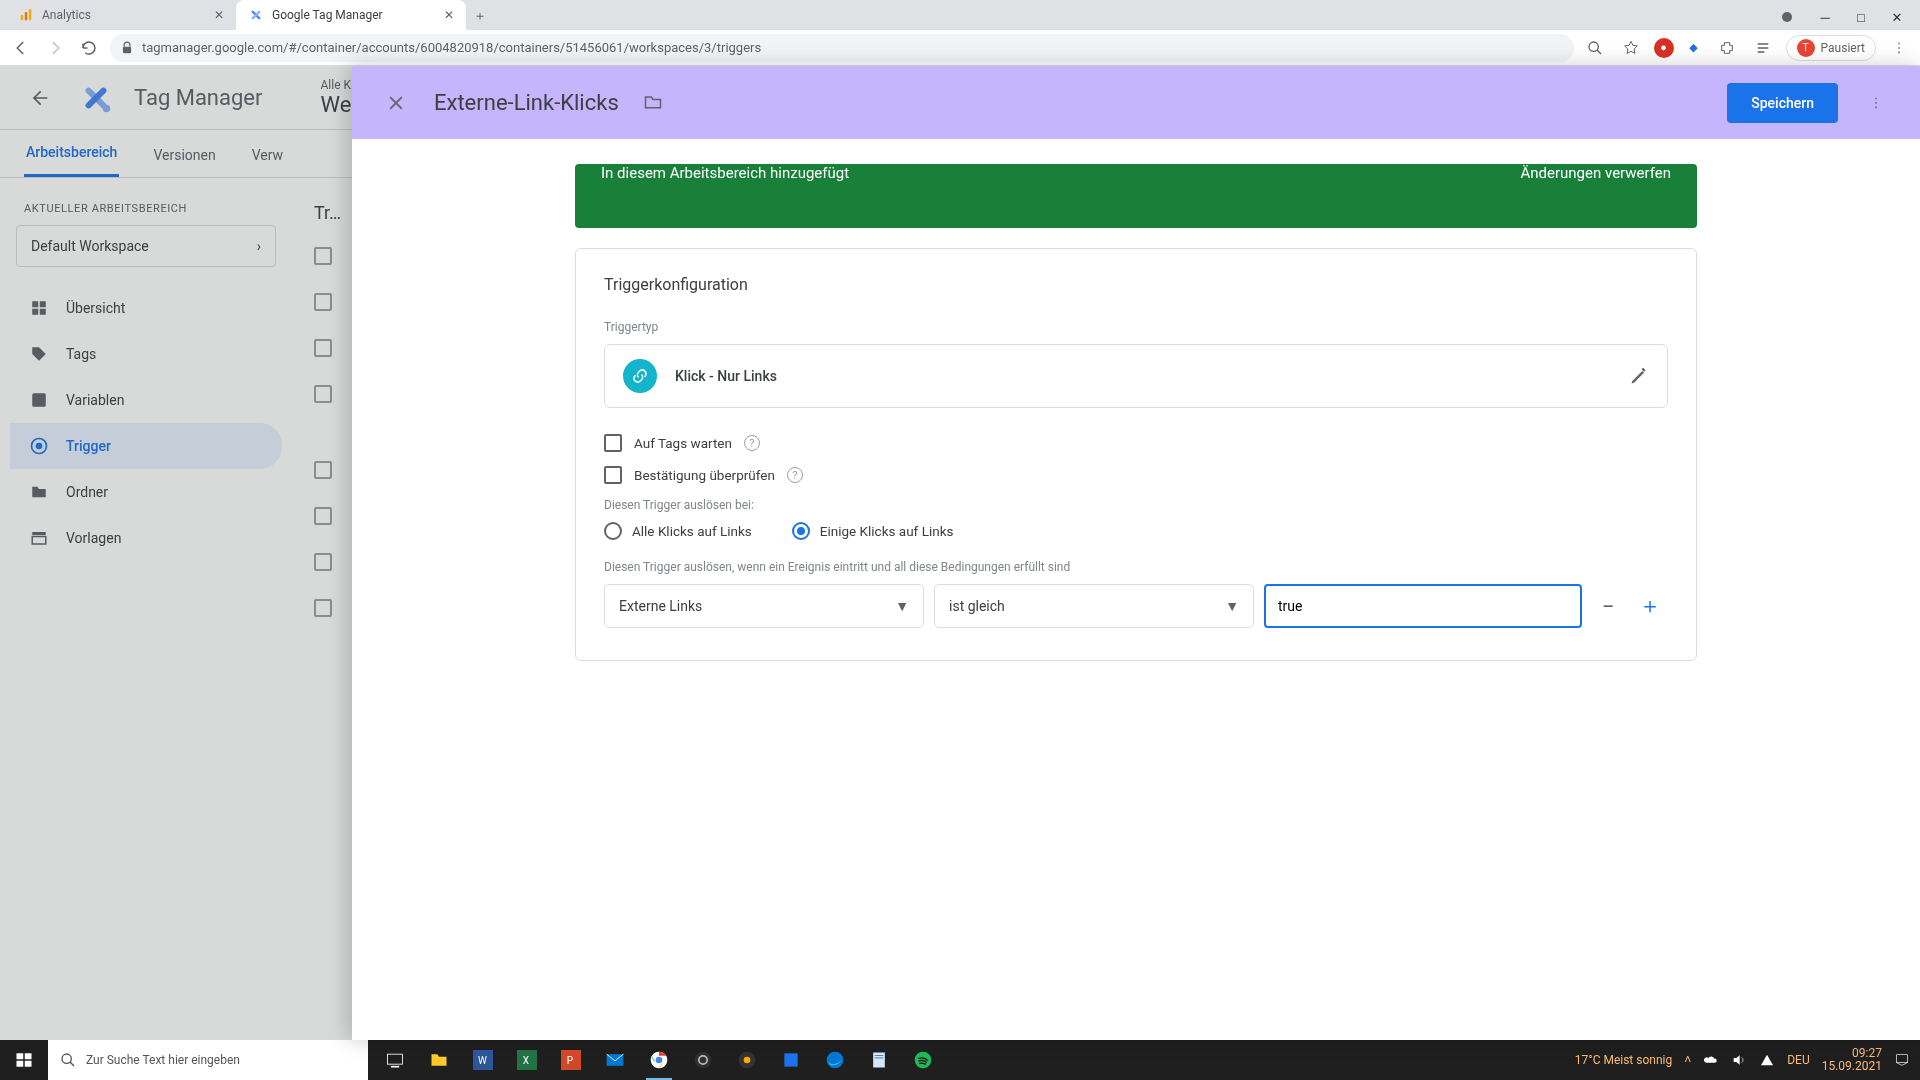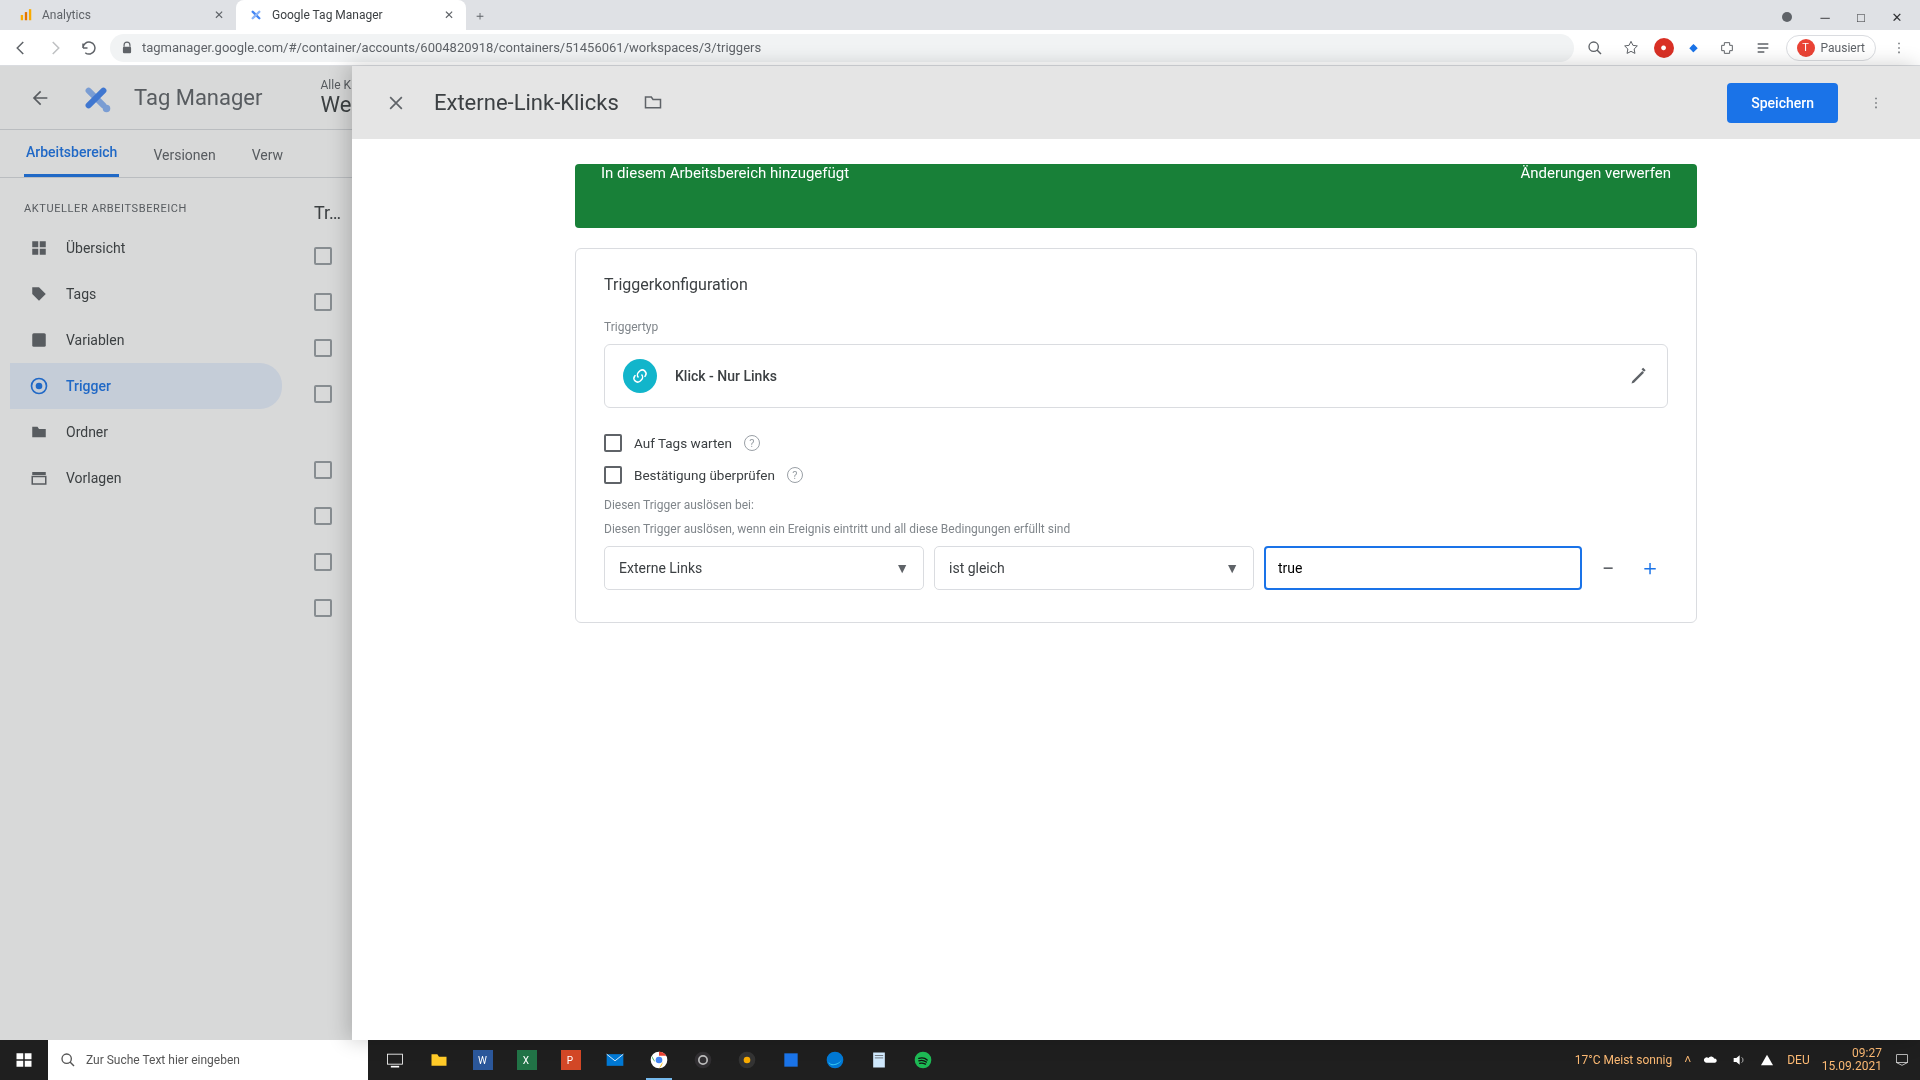--- a/index.html
+++ b/index.html
@@ -56,21 +56,21 @@
 
   .gtm-list { position:absolute; top:126px; left:300px; right:20px; }
   .list-title { font-size:18px; color:#3c4043; padding:10px 14px; }
   .row { height:46px; display:flex; align-items:center; padding:0 14px; }
   .chk { width:18px;height:18px;border:2px solid #9aa0a6;border-radius:2px; }
 
   .back-arrow-btn { width:38px;height:38px;display:flex;align-items:center;justify-content:center;color:#5f6368; }
 
   
   .scrim { position:absolute; inset:0; background:rgba(60,64,67,.2); }
-  .panel { position:absolute; top:0; left:352px; right:0; bottom:0; background:#e5e5e5; box-shadow: -4px 0 20px rgba(0,0,0,.2); display:flex; flex-direction:column; }
+  .panel { position:absolute; top:0; left:352px; right:0; bottom:0; background:#c4b5fd; box-shadow: -4px 0 20px rgba(0,0,0,.2); display:flex; flex-direction:column; }
 
   .panel-top { height:74px; display:flex; align-items:center; padding:0 24px; gap:18px; border-bottom:1px solid #fff; }
   .close-btn { width:40px;height:40px;border-radius:50%;display:flex;align-items:center;justify-content:center;color:#5f6368; }
   .panel-title { font-size:22px; color:#3c4043; }
   .folder-ic { width:22px;height:22px;color:#5f6368; margin-left:6px; }
   .save-btn { margin-left:auto; background:#1a73e8; color:#fff; border:none; border-radius:4px; height:40px; padding:0 24px; font-size:14px; font-weight:500; }
   .kebab { width:40px;height:40px;display:flex;align-items:center;justify-content:center;color:#5f6368; }
 
   .panel-body { flex:1; overflow:auto; background:#fff; display:flex; flex-direction:column; align-items:center; padding-top:24px; }
 
@@ -230,20 +230,24 @@
           <div class="crumb-big">We…</div>
         </div>
       </div>
       <div class="gtm-tabs">
         <div class="gtm-tab active">Arbeitsbereich</div>
         <div class="gtm-tab">Versionen</div>
         <div class="gtm-tab">Verw</div>
       </div>
       <div class="gtm-side">
         <div class="ws-label">AKTUELLER ARBEITSBEREICH</div>
+        <div class="ws-sel">
+          <span>Default Workspace</span>
+          <span>›</span>
+        </div>
         <div class="side-item">
           <span class="side-ico">
               <svg width="18" height="18" viewBox="0 0 24 24">
                 <rect x="3" y="3" width="8" height="8" fill="currentColor"></rect>
                 <rect x="13" y="3" width="8" height="8" fill="currentColor"></rect>
                 <rect x="3" y="13" width="8" height="8" fill="currentColor"></rect>
                 <rect x="13" y="13" width="8" height="8" fill="currentColor"></rect>
               </svg>
             </span>
           <span>Übersicht</span>
@@ -368,20 +372,30 @@
             <span>Auf Tags warten</span>
             <span class="help">?</span>
           </div>
           <div class="opt">
             <span class="chk2"></span>
             <span>Bestätigung überprüfen</span>
             <span class="help">?</span>
           </div>
 
           <div class="sub-label" style="margin-top:12px">Diesen Trigger auslösen bei:</div>
+          <div class="radios">
+            <label class="radio">
+              <span class="ro"></span>
+              <span>Alle Klicks auf Links</span>
+            </label>
+            <label class="radio">
+              <span class="ro on"></span>
+              <span>Einige Klicks auf Links</span>
+            </label>
+          </div>
 
           <div class="sub-label">Diesen Trigger auslösen, wenn ein Ereignis eintritt und all diese Bedingungen erfüllt sind</div>
           <div class="cond-row">
             <div class="select">
               <span>Externe Links</span>
               <span class="caret">▼</span>
             </div>
             <div class="select">
               <span>ist gleich</span>
               <span class="caret">▼</span>

